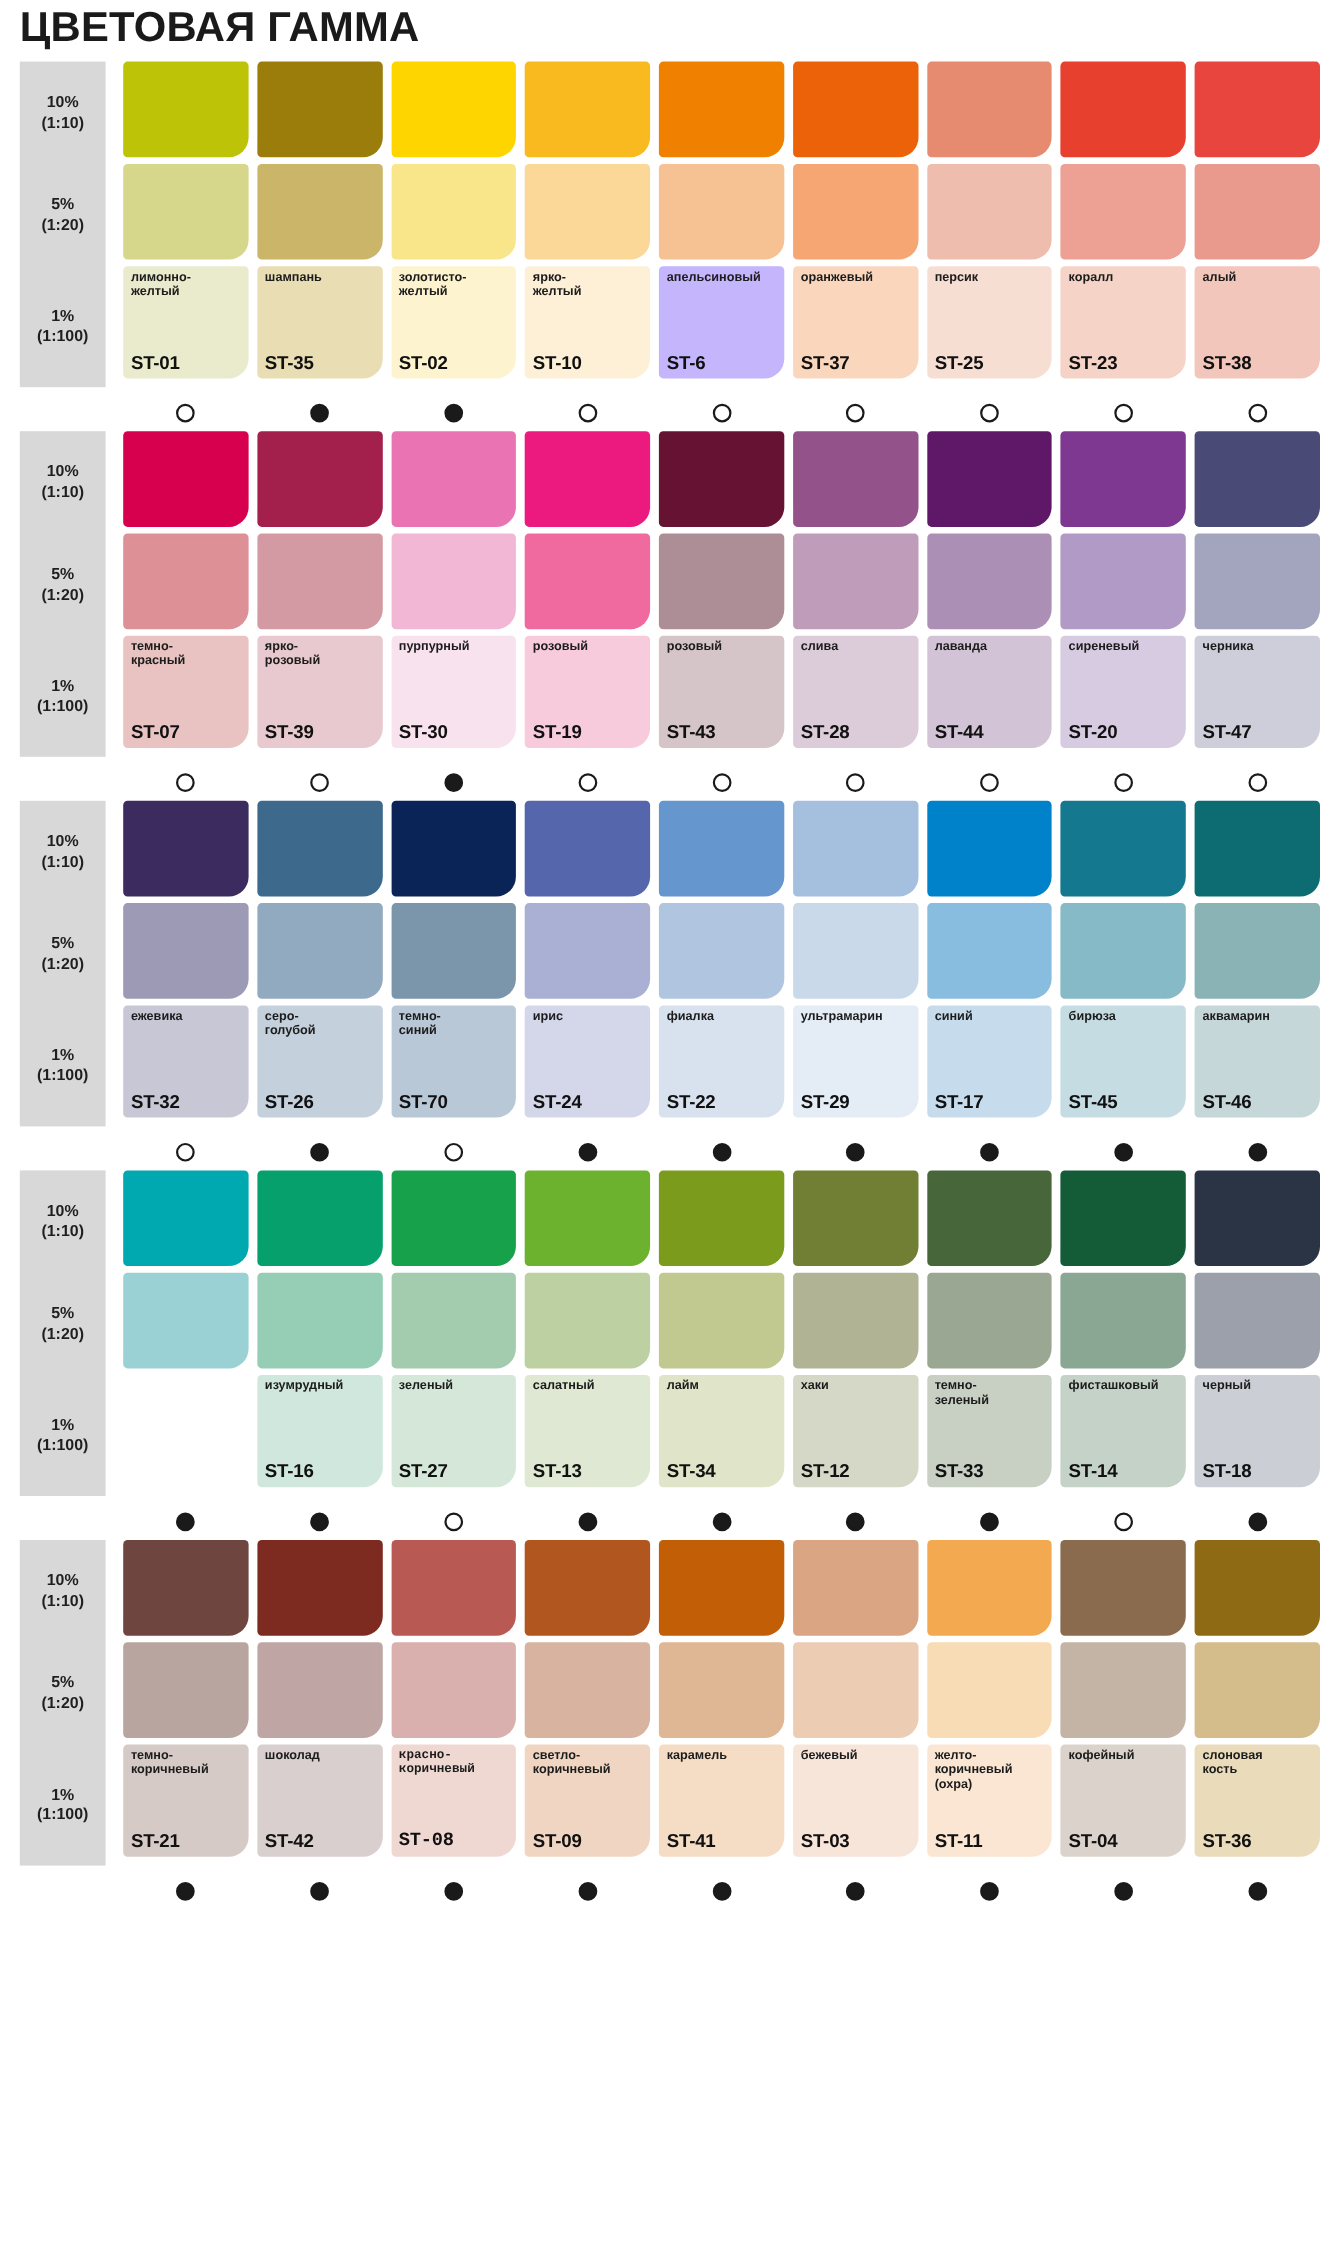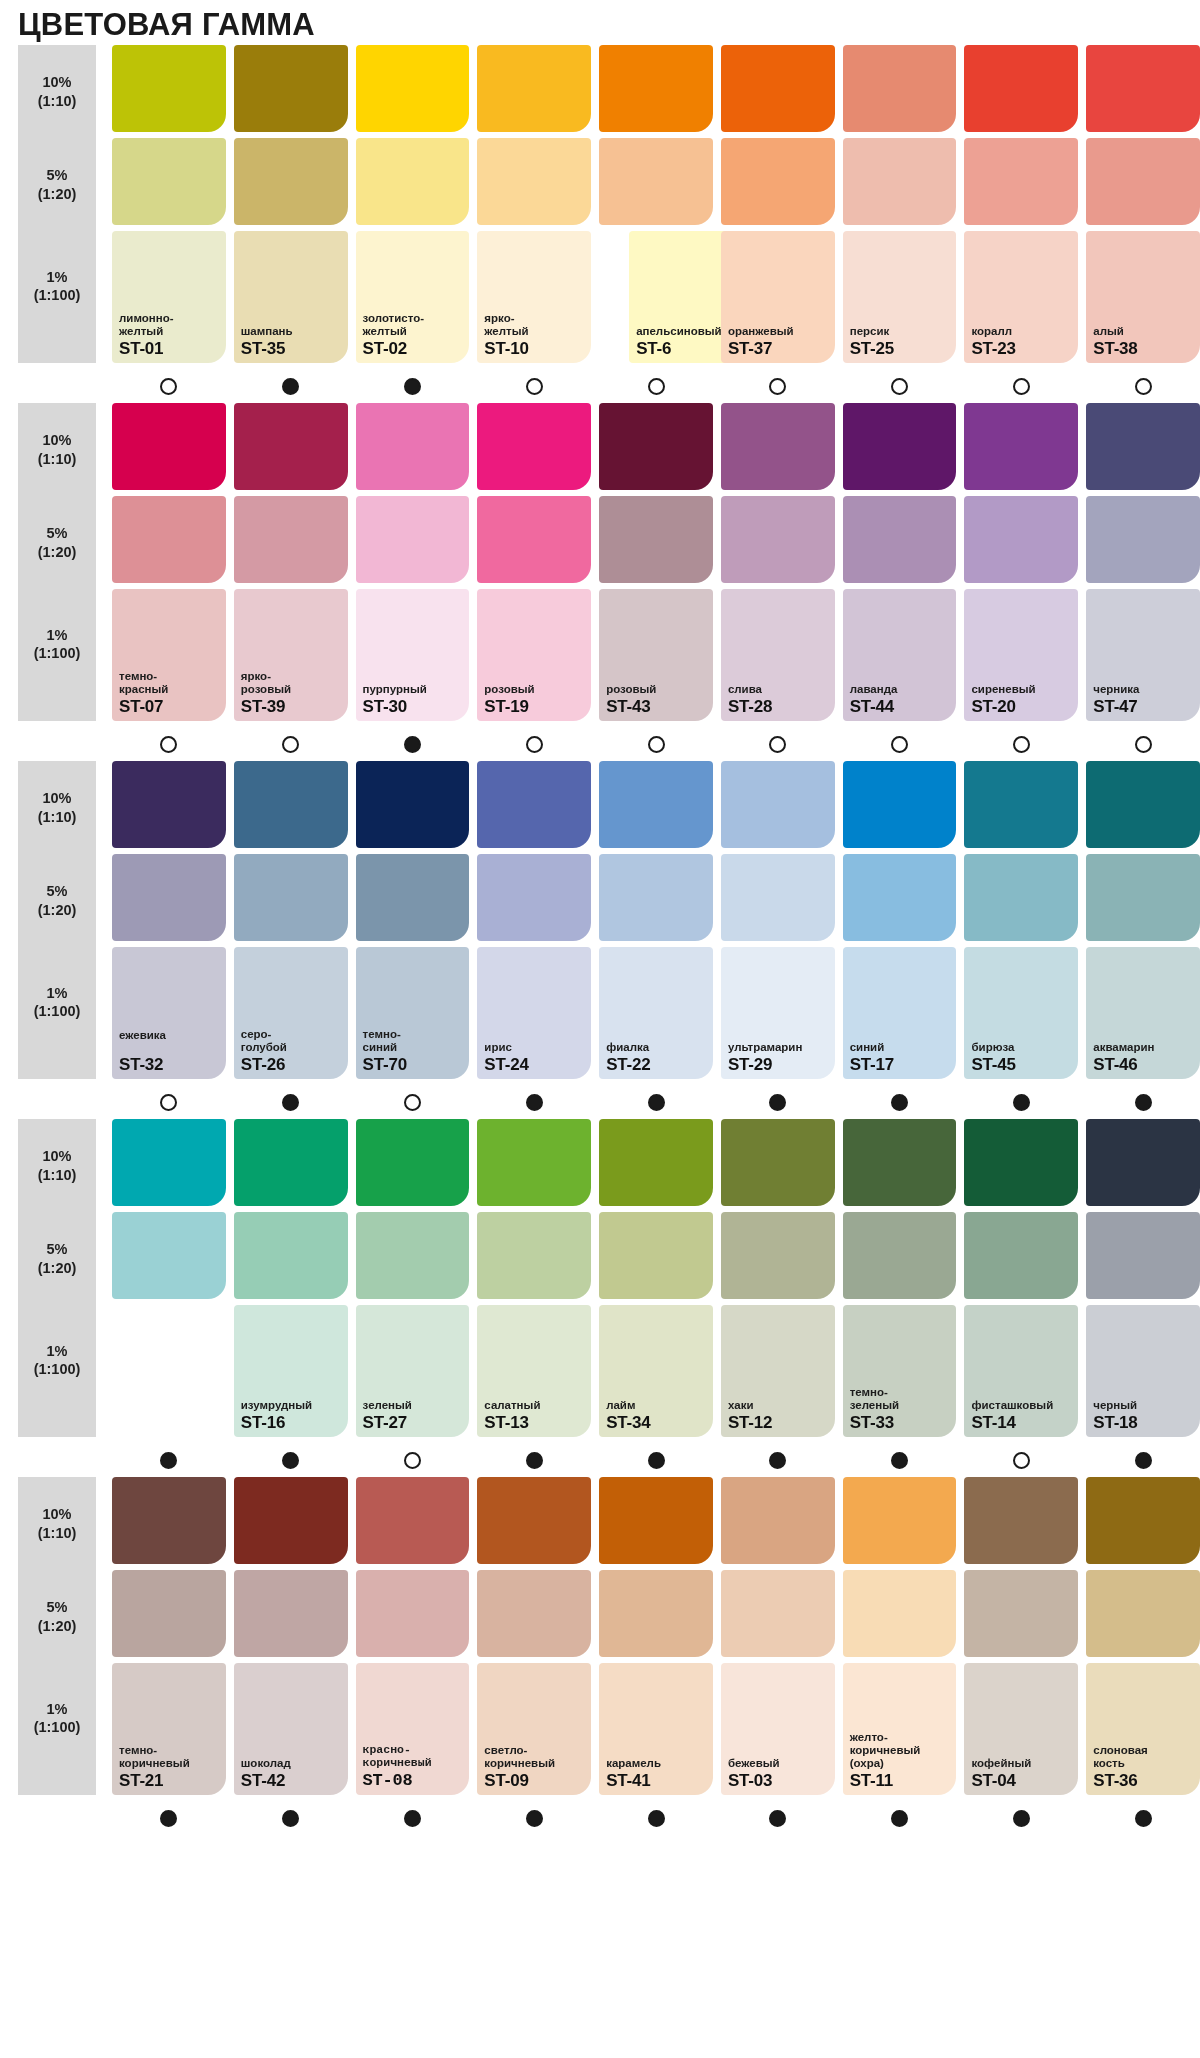--- a/index.html
+++ b/index.html
@@ -9,26 +9,26 @@
     font-family: "Liberation Sans", "DejaVu Sans", sans-serif;
   }
   #page {
     width: 1200px;
     height: 2058px;
     position: relative;
     background: #fff;
     overflow: hidden;
   }
   .title {
-    font-size: 31px;
+    font-size: 38px;
     font-weight: bold;
     letter-spacing: 0.2px;
     color: #1a1a1a;
     padding: 5px 0 0 18px;
-    height: 45px;
+    height: 56px;
     line-height: 40px;
   }
   .block {
     display: flex;
     flex-direction: row;
     margin-bottom: 9px;
     padding-left: 18px;
   }
   .ratio-col {
     width: 78px;
@@ -65,25 +65,25 @@
     gap: 6px;
     min-width: 0;
   }
   .sw {
     border-radius: 4px 4px 18px 4px;
     width: 100%;
   }
   .sw.s10 { height: 87px; }
   .sw.s5  { height: 87px; }
   .sw.s1  {
-    height: 132px;
+    height: 102px;
     position: relative;
     display: flex;
     flex-direction: column;
-    justify-content: flex-end;
+    justify-content: space-between;
     padding: 4px 7px 6px 7px;
   }
   .sw-name {
     font-size: 11.5px;
     font-weight: bold;
     color: #1c1c1c;
     line-height: 1.12;
     white-space: pre-line;
     margin-bottom: 2px;
   }
@@ -192,21 +192,21 @@
               <div class="sw s5" style="background: rgb(251, 216, 151);"></div>
               <div class="sw s1" style="background: rgb(253, 240, 215);">
                 <div class="sw-name">ярко-
 желтый</div>
                 <div class="sw-code">ST-10</div>
               </div>
             </div>
             <div class="col">
               <div class="sw s10" style="background: rgb(240, 128, 0);"></div>
               <div class="sw s5" style="background: rgb(246, 193, 147);"></div>
-              <div class="sw s1" style="background: #fef9c3; margin-left: 30px;">
+              <div class="sw s1" style="background: #c4b5fd;">
                 <div class="sw-name">апельсиновый</div>
                 <div class="sw-code">ST-6</div>
               </div>
             </div>
             <div class="col">
               <div class="sw s10" style="background: rgb(236, 98, 9);"></div>
               <div class="sw s5" style="background: rgb(245, 166, 115);"></div>
               <div class="sw s1" style="background: rgb(250, 214, 189);">
                 <div class="sw-name">оранжевый</div>
                 <div class="sw-code">ST-37</div>

